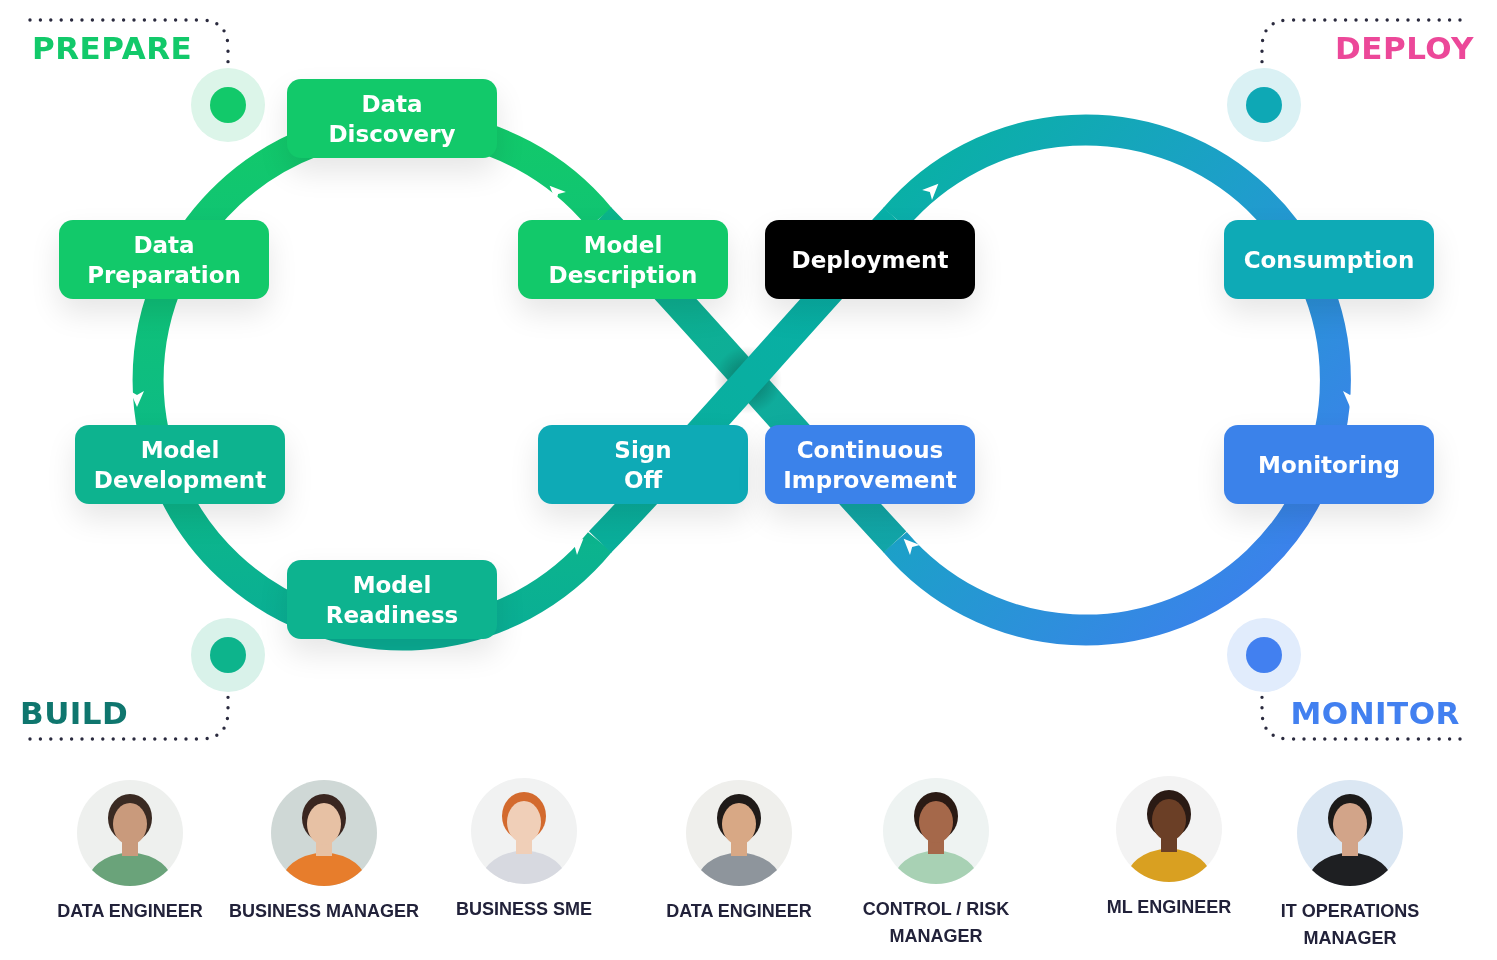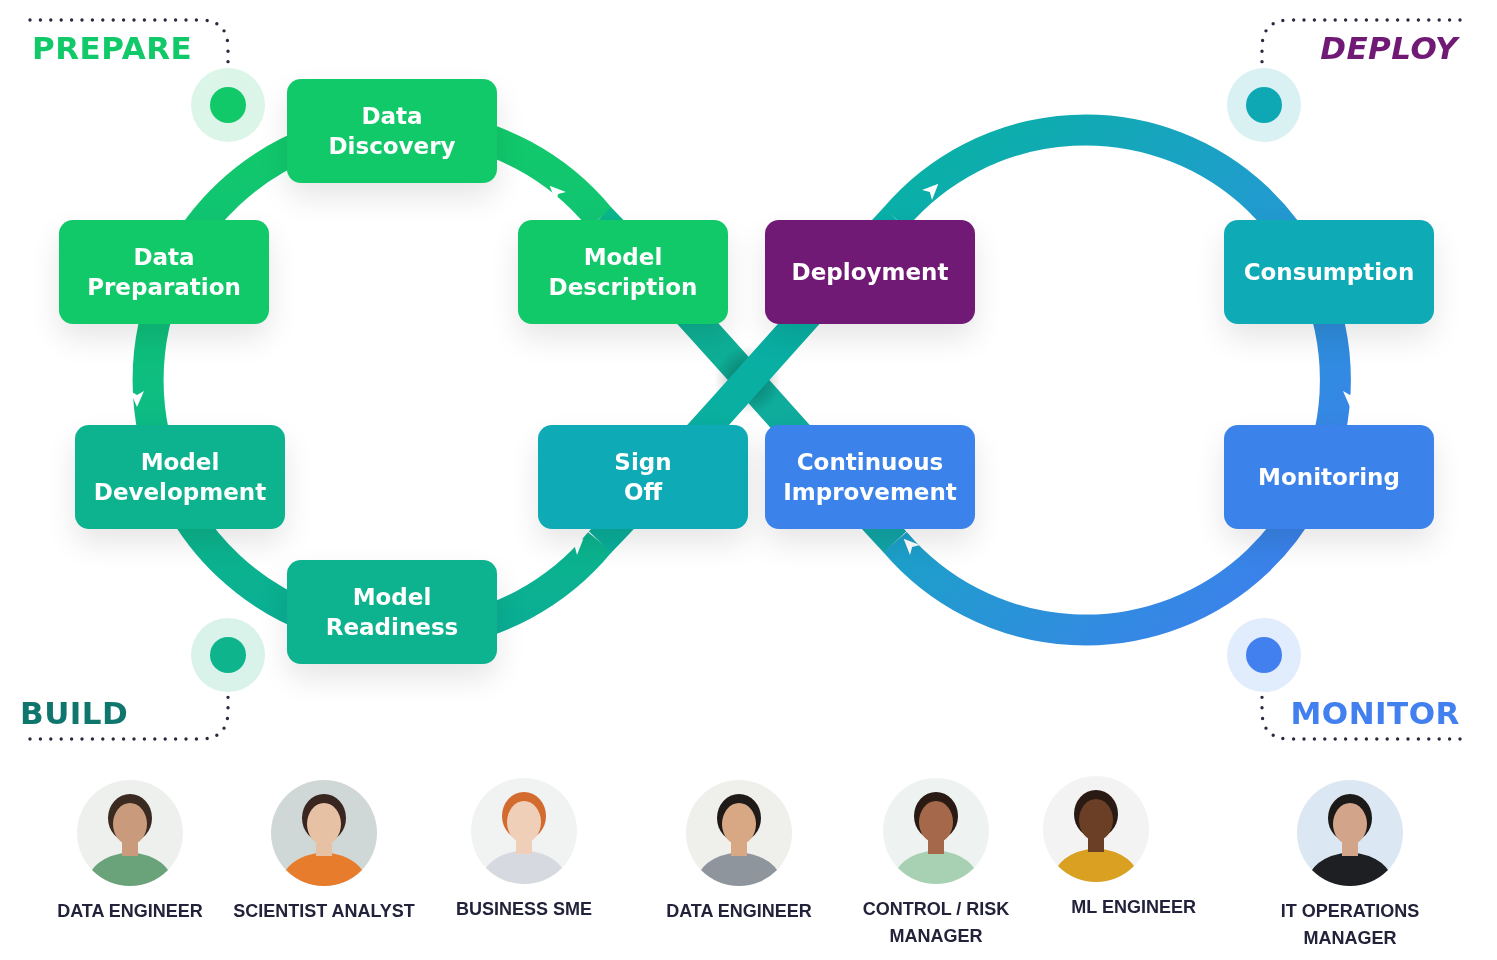--- a/index.html
+++ b/index.html
@@ -1,20 +1,20 @@
 <!DOCTYPE html>
 <html><head>
 <meta charset="utf-8">
 <style>
   html, body { margin: 0; padding: 0; background: #ffffff; }
   body { width: 1497px; height: 960px; position: relative; overflow: hidden;
          font-family: "DejaVu Sans", "Liberation Sans", sans-serif; }
   #loop-svg { position: absolute; left: 0; top: 0; width: 1497px; height: 960px; }
   .stage-box {
-    position: absolute; width: 210px; height: 104px; border-radius: 14px;
+    position: absolute; width: 210px; height: 79px; border-radius: 14px;
     display: flex; align-items: center; justify-content: center; text-align: center;
     color: #ffffff; font-weight: bold; font-size: 23px; line-height: 30px;
     box-shadow: 0 14px 30px rgba(0,0,0,0.10);
     white-space: pre-line; cursor: pointer;
   }
   .phase-label {
     position: absolute; font-family: "DejaVu Sans", sans-serif; font-weight: bold;
     font-size: 31px; letter-spacing: 0.5px; text-align: right;
   }
   .phase-dot {
@@ -81,21 +81,21 @@
     <path d="M0 -9 L7 7 L0 3 L-7 7 Z" transform="translate(556,192) rotate(-45)"></path>
     <path d="M0 -9 L7 7 L0 3 L-7 7 Z" transform="translate(137,398) rotate(180)"></path>
     <path d="M0 -9 L7 7 L0 3 L-7 7 Z" transform="translate(577,545) rotate(45)"></path>
     <path d="M0 -9 L7 7 L0 3 L-7 7 Z" transform="translate(932,190) rotate(45)"></path>
     <path d="M0 -9 L7 7 L0 3 L-7 7 Z" transform="translate(1350,398) rotate(180)"></path>
     <path d="M0 -9 L7 7 L0 3 L-7 7 Z" transform="translate(910,545) rotate(-45)"></path>
   </g>
 </svg>
 
 <div class="phase-label" style="left:32px; top:30px; color:#12c96a;">PREPARE</div>
-<div class="phase-label" style="right:39px; top:30px; color:#701a75;font-style:italic;">DEPLOY</div>
+<div class="phase-label" style="right:23px; top:30px; color:#ec4899;">DEPLOY</div>
 <div class="phase-label" style="left:20px; top:695px; color:#0f766e;">BUILD</div>
 <div class="phase-label" style="right:37px; top:695px; color:#4280f0;">MONITOR</div>
 
 <div class="phase-dot" style="left:191px; top:68px; background:#dcf5e9;">
     <div class="inner" style="background:#12c96a;"></div>
   </div>
 <div class="phase-dot" style="left:1227px; top:68px; background:#daf1f4;">
     <div class="inner" style="background:#0ea8b5;"></div>
   </div>
 <div class="phase-dot" style="left:191px; top:618px; background:#d9f2ea;">
@@ -110,21 +110,21 @@
 <div class="stage-box" style="left:59px; top:220px; background:#12c96a;">Data
 Preparation</div>
 <div class="stage-box" style="left:518px; top:220px; background:#12c96a;">Model
 Description</div>
 <div class="stage-box" style="left:75px; top:425px; background:#0db38f;">Model
 Development</div>
 <div class="stage-box" style="left:287px; top:560px; background:#0db38f;">Model
 Readiness</div>
 <div class="stage-box" style="left:518px; top:425px; background:#0eaab6;margin-left:20px;">Sign
 Off</div>
-<div class="stage-box" style="left:765px; top:220px; background:#701a75;">Deployment</div>
+<div class="stage-box" style="left:765px; top:220px; background:#000000;">Deployment</div>
 <div class="stage-box" style="left:1224px; top:220px; background:#0eaab6;">Consumption</div>
 <div class="stage-box" style="left:765px; top:425px; background:#3b82ea;">Continuous
 Improvement</div>
 <div class="stage-box" style="left:1224px; top:425px; background:#3b82ea;">Monitoring</div>
 
 <div class="role" style="left:30px; top:780px;">
   <div class="avatar" style="background: rgb(238, 240, 238);"><svg width="106" height="106" viewBox="0 0 106 106">
         <path d="M8 106 Q14 76 53 72 Q92 76 98 106 Z" fill="#6aa37a"></path>
         <rect x="45" y="58" width="16" height="18" fill="#c99a7c"></rect>
         <ellipse cx="53" cy="38" rx="22" ry="24" fill="#3a2a22"></ellipse>
@@ -132,21 +132,21 @@
       </svg></div>
   <div class="role-label">DATA ENGINEER</div>
 </div>
 <div class="role" style="left:224px; top:780px;">
   <div class="avatar" style="background: rgb(207, 216, 214);"><svg width="106" height="106" viewBox="0 0 106 106">
         <path d="M8 106 Q14 76 53 72 Q92 76 98 106 Z" fill="#e77d2c"></path>
         <rect x="45" y="58" width="16" height="18" fill="#e7c1a4"></rect>
         <ellipse cx="53" cy="38" rx="22" ry="24" fill="#3a2620"></ellipse>
         <ellipse cx="53" cy="44" rx="17" ry="21" fill="#e7c1a4"></ellipse>
       </svg></div>
-  <div class="role-label">SCIENTIST ANALYST</div>
+  <div class="role-label">BUSINESS MANAGER</div>
 </div>
 <div class="role" style="left:424px; top:778px;">
   <div class="avatar" style="background: rgb(241, 242, 242);"><svg width="106" height="106" viewBox="0 0 106 106">
         <path d="M8 106 Q14 76 53 72 Q92 76 98 106 Z" fill="#d7d9e0"></path>
         <rect x="45" y="58" width="16" height="18" fill="#f0cfb8"></rect>
         <ellipse cx="53" cy="38" rx="22" ry="24" fill="#d36a2e"></ellipse>
         <ellipse cx="53" cy="44" rx="17" ry="21" fill="#f0cfb8"></ellipse>
       </svg></div>
   <div class="role-label">BUSINESS SME</div>
 </div>
@@ -162,21 +162,21 @@
 <div class="role" style="left:836px; top:778px;">
   <div class="avatar" style="background: rgb(238, 243, 242);"><svg width="106" height="106" viewBox="0 0 106 106">
         <path d="M8 106 Q14 76 53 72 Q92 76 98 106 Z" fill="#a8d1b4"></path>
         <rect x="45" y="58" width="16" height="18" fill="#a5684a"></rect>
         <ellipse cx="53" cy="38" rx="22" ry="24" fill="#2a1a14"></ellipse>
         <ellipse cx="53" cy="44" rx="17" ry="21" fill="#a5684a"></ellipse>
       </svg></div>
   <div class="role-label">CONTROL / RISK
 MANAGER</div>
 </div>
-<div class="role" style="left:996px; top:776px;text-align:right;">
+<div class="role" style="left:1069px; top:776px;">
   <div class="avatar" style="background: rgb(243, 243, 243);"><svg width="106" height="106" viewBox="0 0 106 106">
         <path d="M8 106 Q14 76 53 72 Q92 76 98 106 Z" fill="#d9a021"></path>
         <rect x="45" y="58" width="16" height="18" fill="#6b3f26"></rect>
         <ellipse cx="53" cy="38" rx="22" ry="24" fill="#2a1a14"></ellipse>
         <ellipse cx="53" cy="44" rx="17" ry="21" fill="#6b3f26"></ellipse>
       </svg></div>
   <div class="role-label">ML ENGINEER</div>
 </div>
 <div class="role" style="left:1250px; top:780px;">
   <div class="avatar" style="background: rgb(219, 231, 243);"><svg width="106" height="106" viewBox="0 0 106 106">

